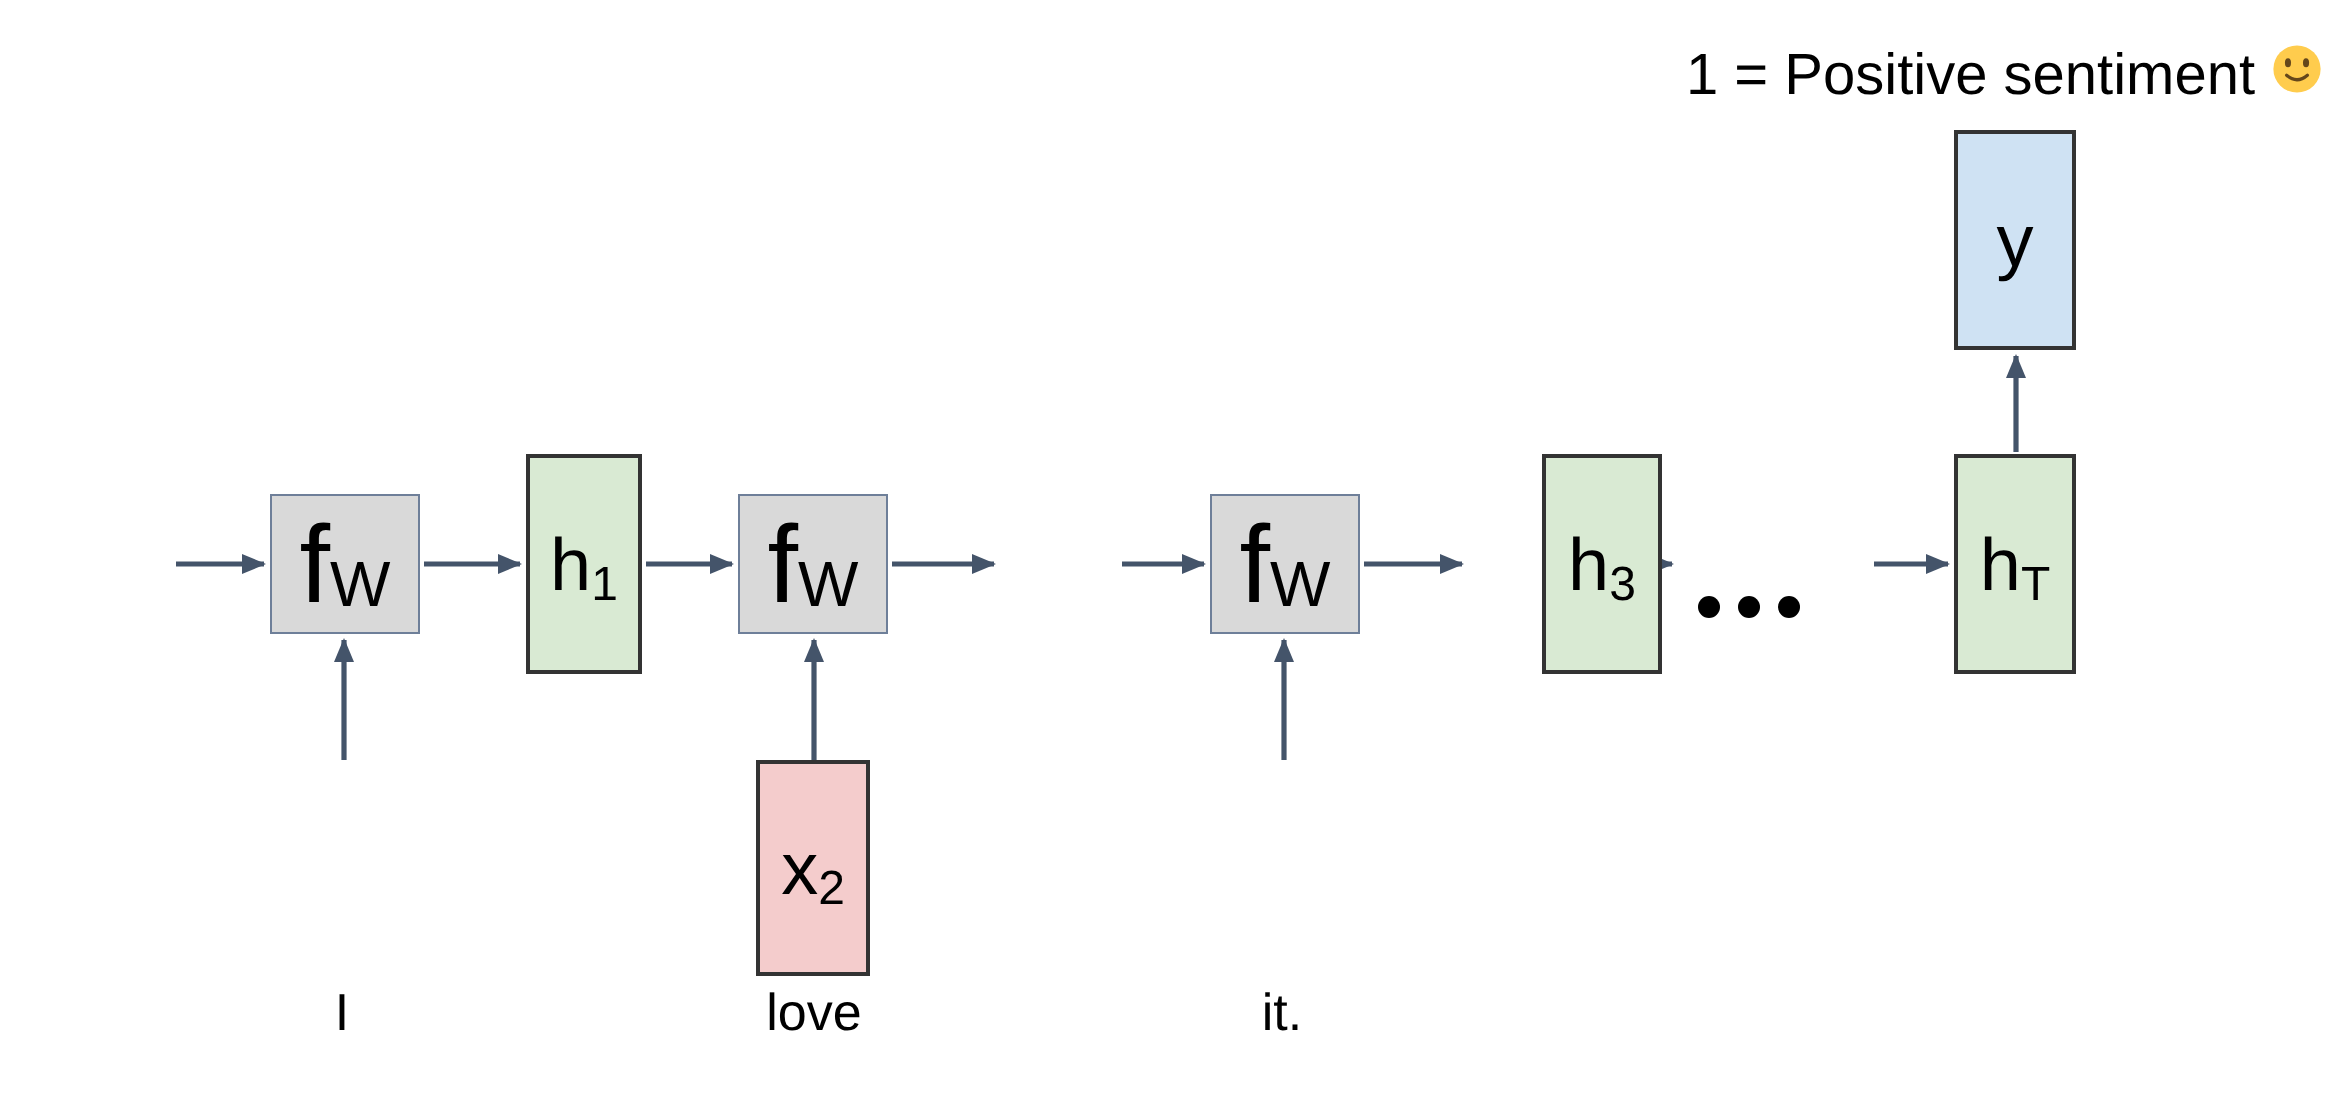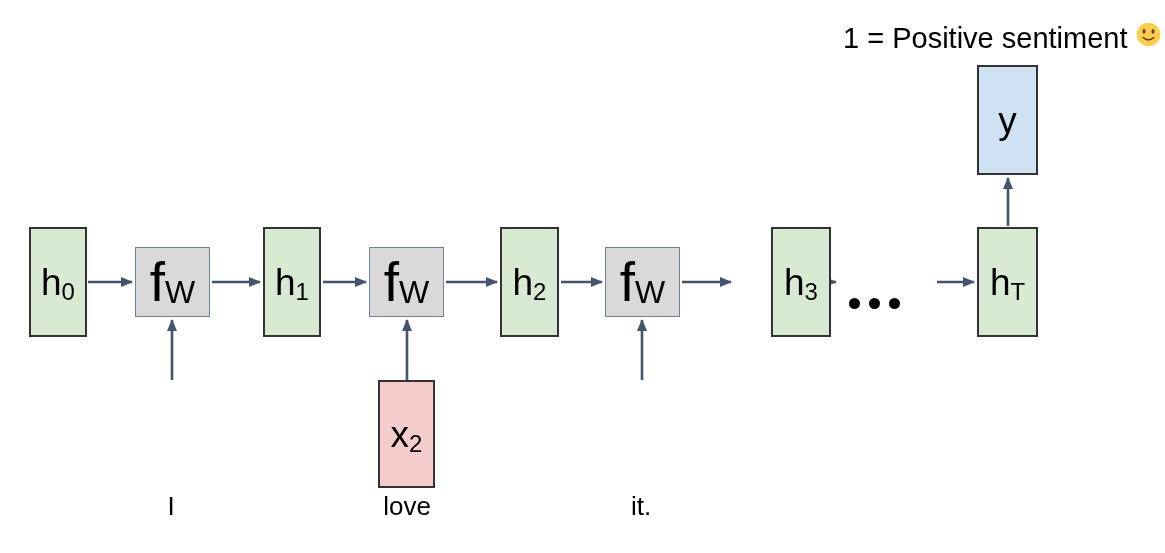--- a/index.html
+++ b/index.html
@@ -66,28 +66,22 @@
     <line x1="561" y1="282" x2="602" y2="282" marker-end="url(#ah)"></line>
     <line x1="682" y1="282" x2="731" y2="282" marker-end="url(#ah)"></line>
     <line x1="796" y1="282" x2="836" y2="282" marker-end="url(#ah)"></line>
     <line x1="937" y1="282" x2="974" y2="282" marker-end="url(#ah)"></line>
     <line x1="172" y1="380" x2="172" y2="320" marker-end="url(#ah)"></line>
     <line x1="407" y1="380" x2="407" y2="320" marker-end="url(#ah)"></line>
     <line x1="642" y1="380" x2="642" y2="320" marker-end="url(#ah)"></line>
     <line x1="1008" y1="226" x2="1008" y2="178" marker-end="url(#ah)"></line>
   </svg>
 
-  <div class="box hidden-box" style="left:29px;top:227px;width:58px;height:110px">
-    <span class="lbl"><span>h</span><sub>0</sub></span>
-  </div>
   <div class="box hidden-box" style="left:263px;top:227px;width:58px;height:110px">
     <span class="lbl"><span>h</span><sub>1</sub></span>
-  </div>
-  <div class="box hidden-box" style="left:500px;top:227px;width:59px;height:110px">
-    <span class="lbl"><span>h</span><sub>2</sub></span>
   </div>
   <div class="box hidden-box" style="left:771px;top:227px;width:60px;height:110px">
     <span class="lbl"><span>h</span><sub>3</sub></span>
   </div>
   <div class="box hidden-box" style="left:977px;top:227px;width:61px;height:110px">
     <span class="lbl"><span>h</span><sub>T</sub></span>
   </div>
 
   <div class="box cell-box" style="left:135px;top:247px;width:75px;height:70px">
     <span class="cell-lbl"><span>f</span><sub>W</sub></span>

